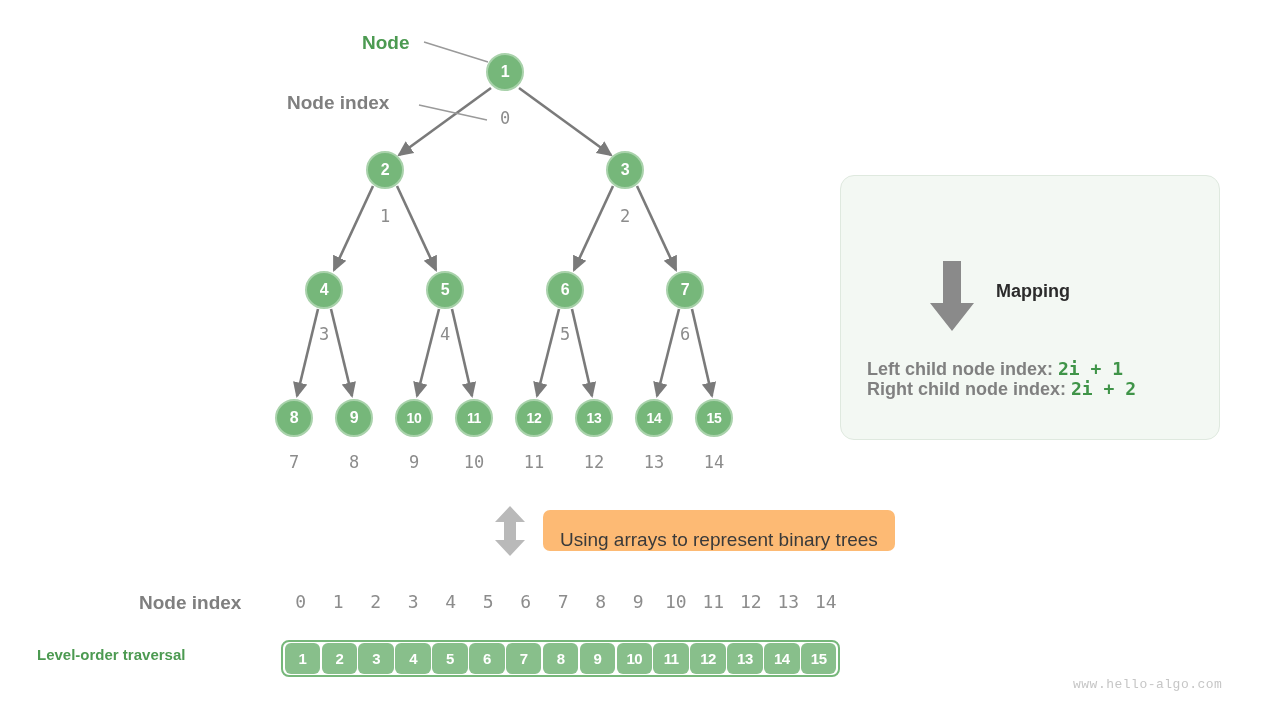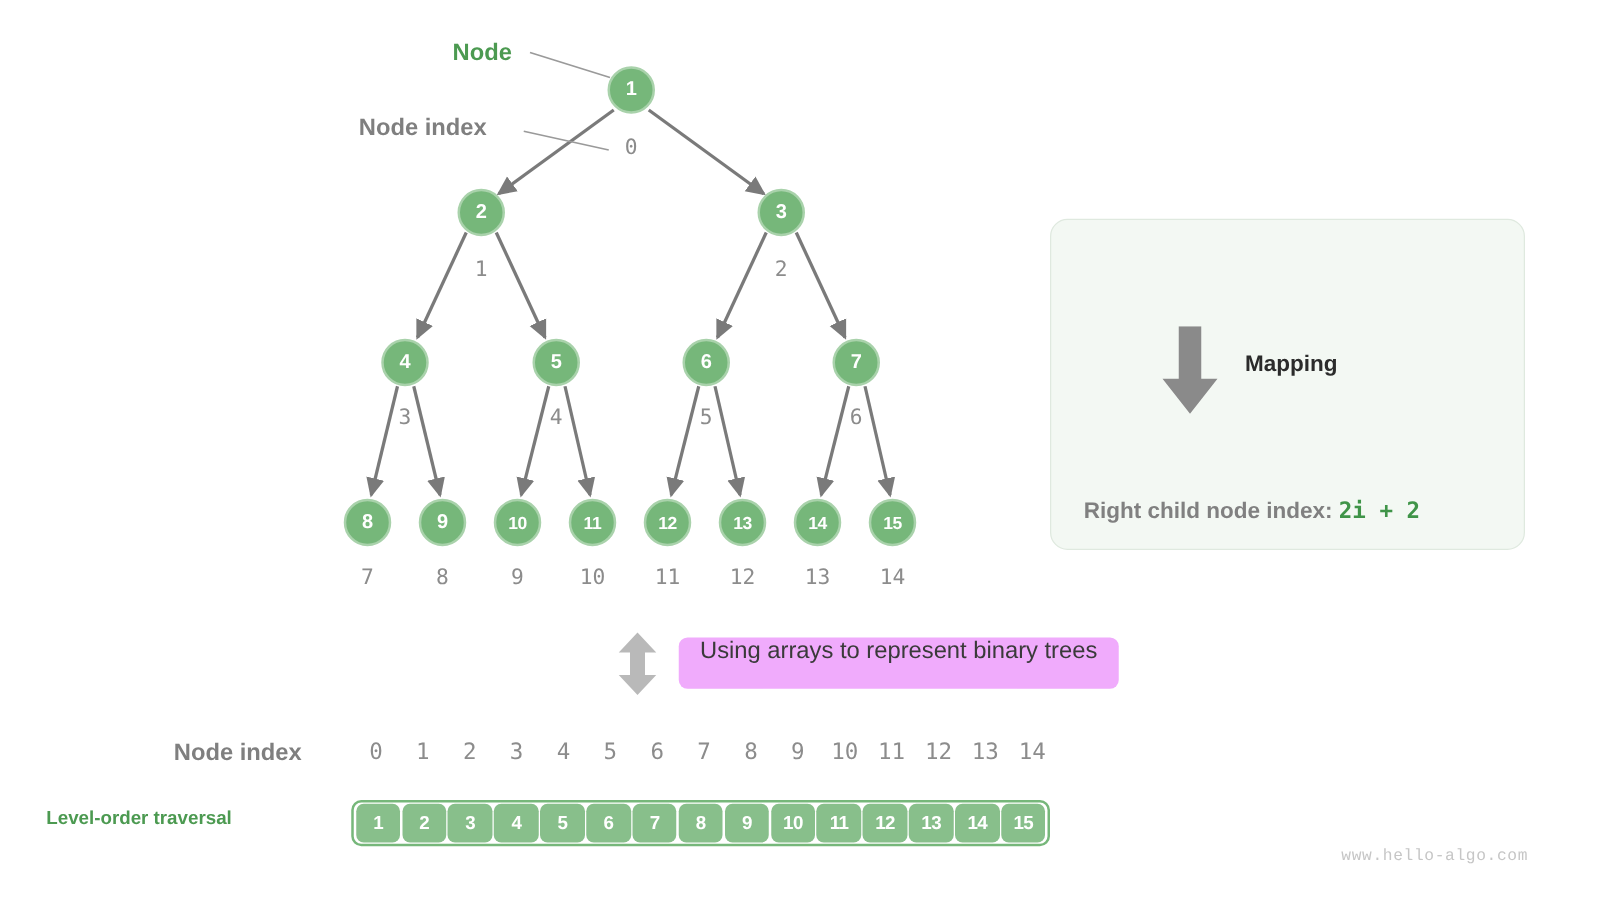--- a/index.html
+++ b/index.html
@@ -117,24 +117,24 @@
     top: 505px;
     width: 36px;
     height: 52px;
   }
   #pill {
     position: absolute;
     left: 543px;
     top: 510px;
     height: 41px;
     padding: 0 17px;
-    background: #f0abfc;
+    background: #fdba74;
     border-radius: 7px;
     display: flex;
-    align-items: flex-start;
+    align-items: flex-end;
     color: #3a3a3a;
     font-size: 19px;
     white-space: nowrap;
   }
 
   
   #bottom-index-label {
     position: absolute;
     left: 139px;
     top: 592px;
@@ -278,22 +278,25 @@
 
   <div id="legend">
 
 
     <svg id="legend-arrow" viewBox="0 0 46 72">
       <path d="M14,0 L32,0 L32,42 L45,42 L23,70 L1,42 L14,42 Z" fill="#8a8a8a"></path>
     </svg>
 
     <div id="legend-mapping">Mapping</div>
 
-
-    <div class="legend-line" style="left:26px; top:222px;">
+    <div class="legend-line" style="left:26px; top:182px;">
+      <span>Left child node index</span><span>: </span><span class="val mono">2i + 1</span>
+    </div>
+
+    <div class="legend-line" style="left:26px; top:202px;">
       <span>Right child node index</span><span>: </span><span class="val mono">2i + 2</span>
     </div>
   </div>
 
   <svg id="dbl-arrow" viewBox="0 0 36 52">
     <path d="M18,1 L33,17 L24,17 L24,35 L33,35 L18,51 L3,35 L12,35 L12,17 L3,17 Z" fill="#b9b9b9"></path>
   </svg>
   <div id="pill">
     <span>Using arrays to represent binary trees</span>
   </div>

